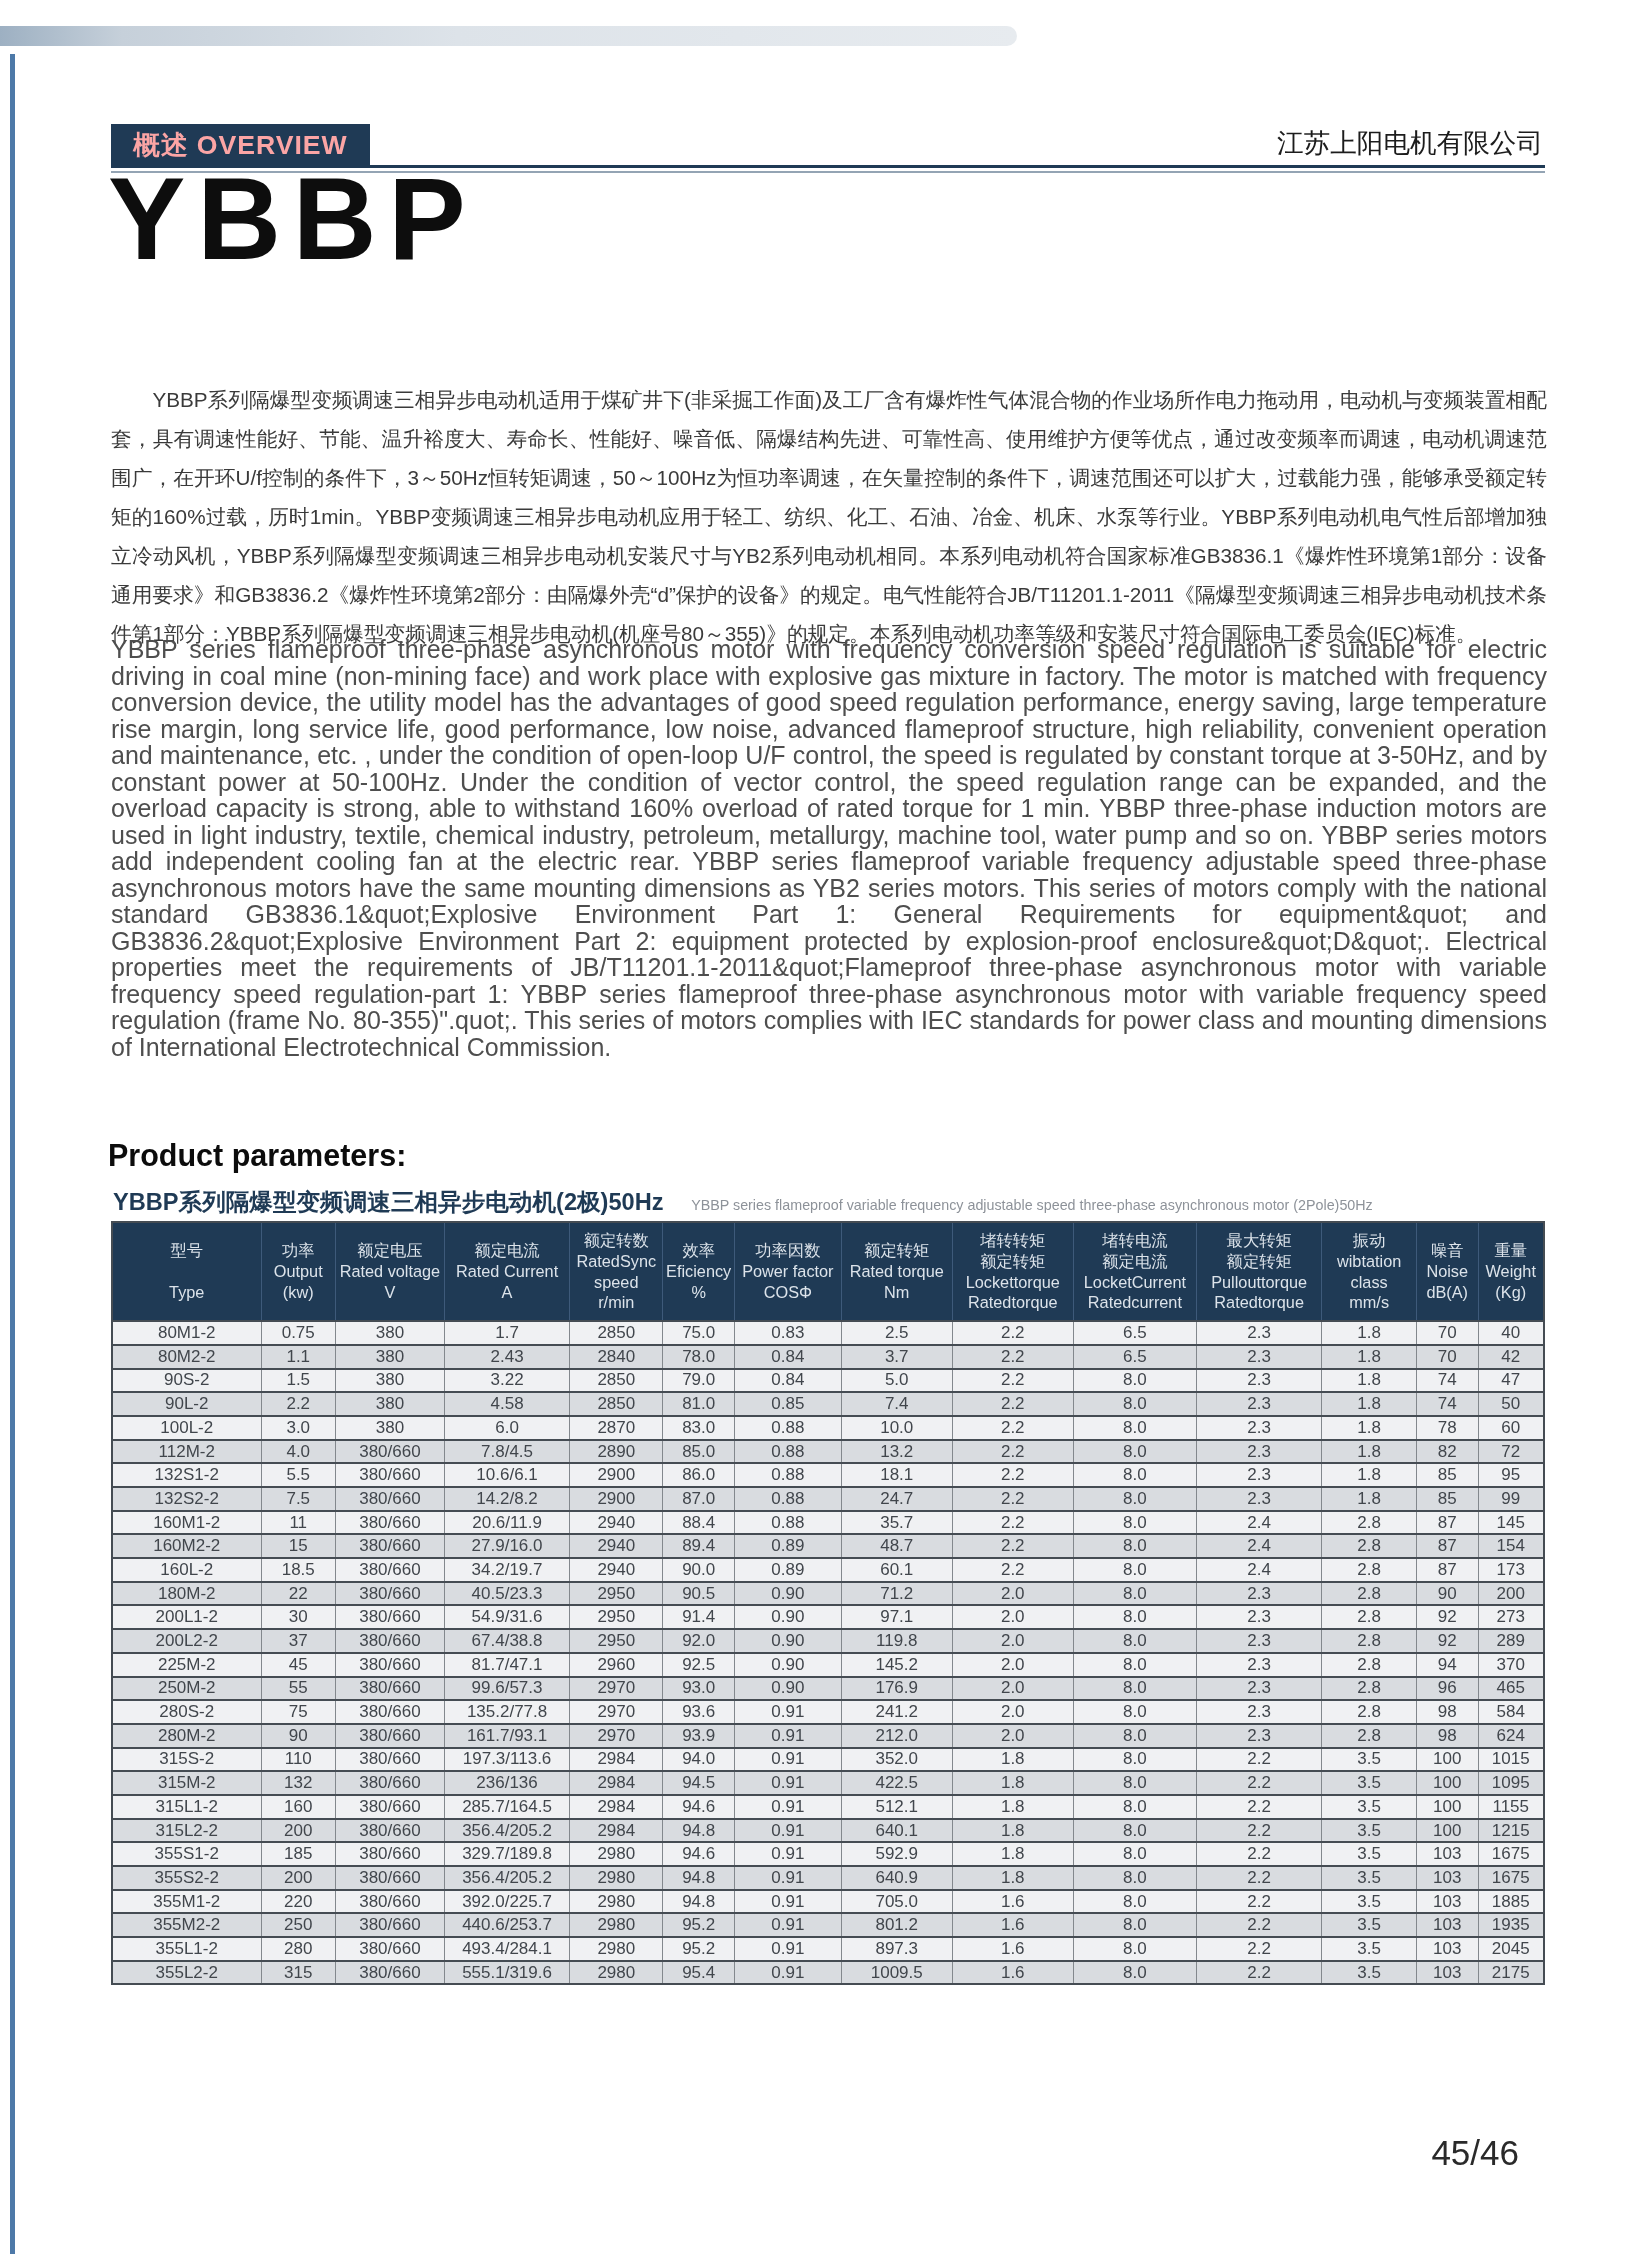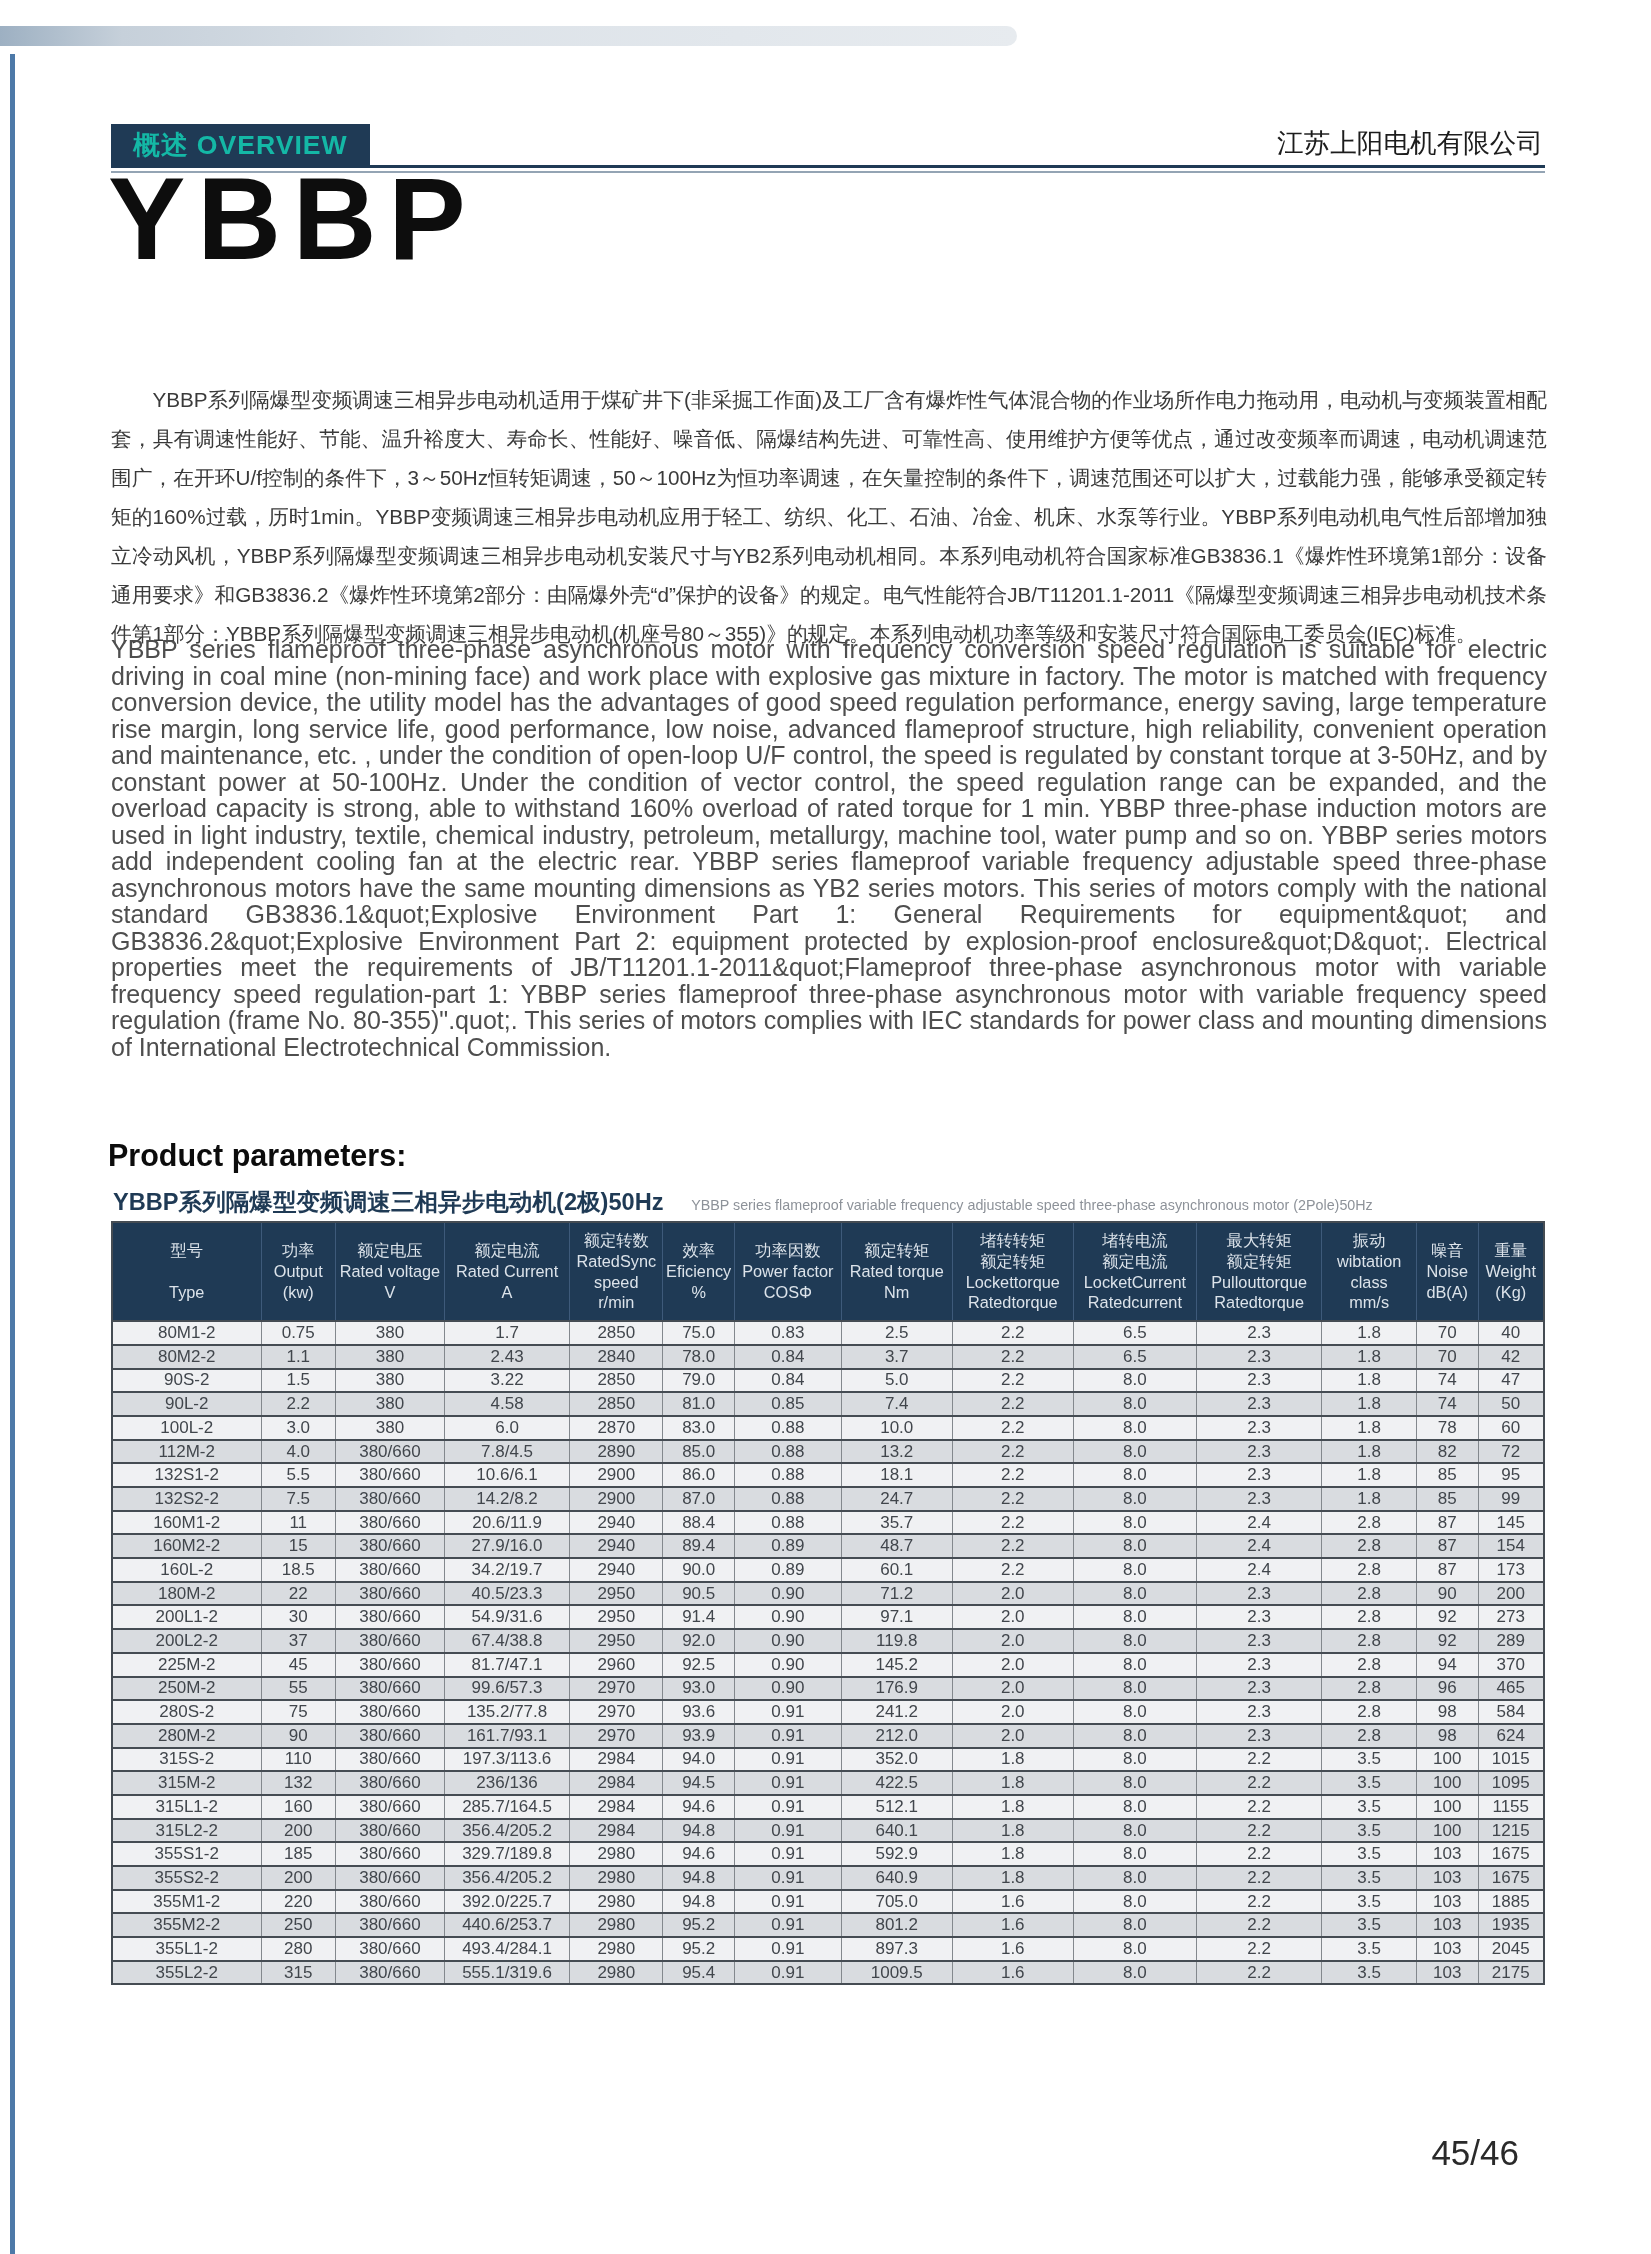--- a/index.html
+++ b/index.html
@@ -12,21 +12,21 @@
 
   .top-bar {
     position:absolute; left:0; top:25.6px; width:1017px; height:20.7px;
     border-radius:0 10.8px 10.8px 0;
     background:linear-gradient(90deg,#9db0c2 0%,#c6d0da 12%,#dde3e9 45%,#e7ebef 100%);
   }
   .left-rule { position:absolute; left:9.9px; top:54px; width:4.9px; height:2201px; background:#4d79a8; }
 
   .overview-box {
     position:absolute; left:111px; top:124px; width:259px; height:41px;
-    background:#1f3a55; color:#14b8a6; font-size:26.6px; font-weight:bold;
+    background:#1f3a55; color:#fca5a5; font-size:26.6px; font-weight:bold;
     display:flex; align-items:center; justify-content:center; letter-spacing:1px;
   }
   .company { position:absolute; right:109px; top:125px; font-size:26.6px; color:#1c1c1c; }
   .header-underline {
     position:absolute; left:111px; top:165px; width:1434px; height:3px;
     border-top:3.9px solid #1f3a55; border-bottom:2px solid #94a4b4;
   }
 
   .main-title {
     position:absolute; left:108px; top:161px; margin:0; line-height:1;

